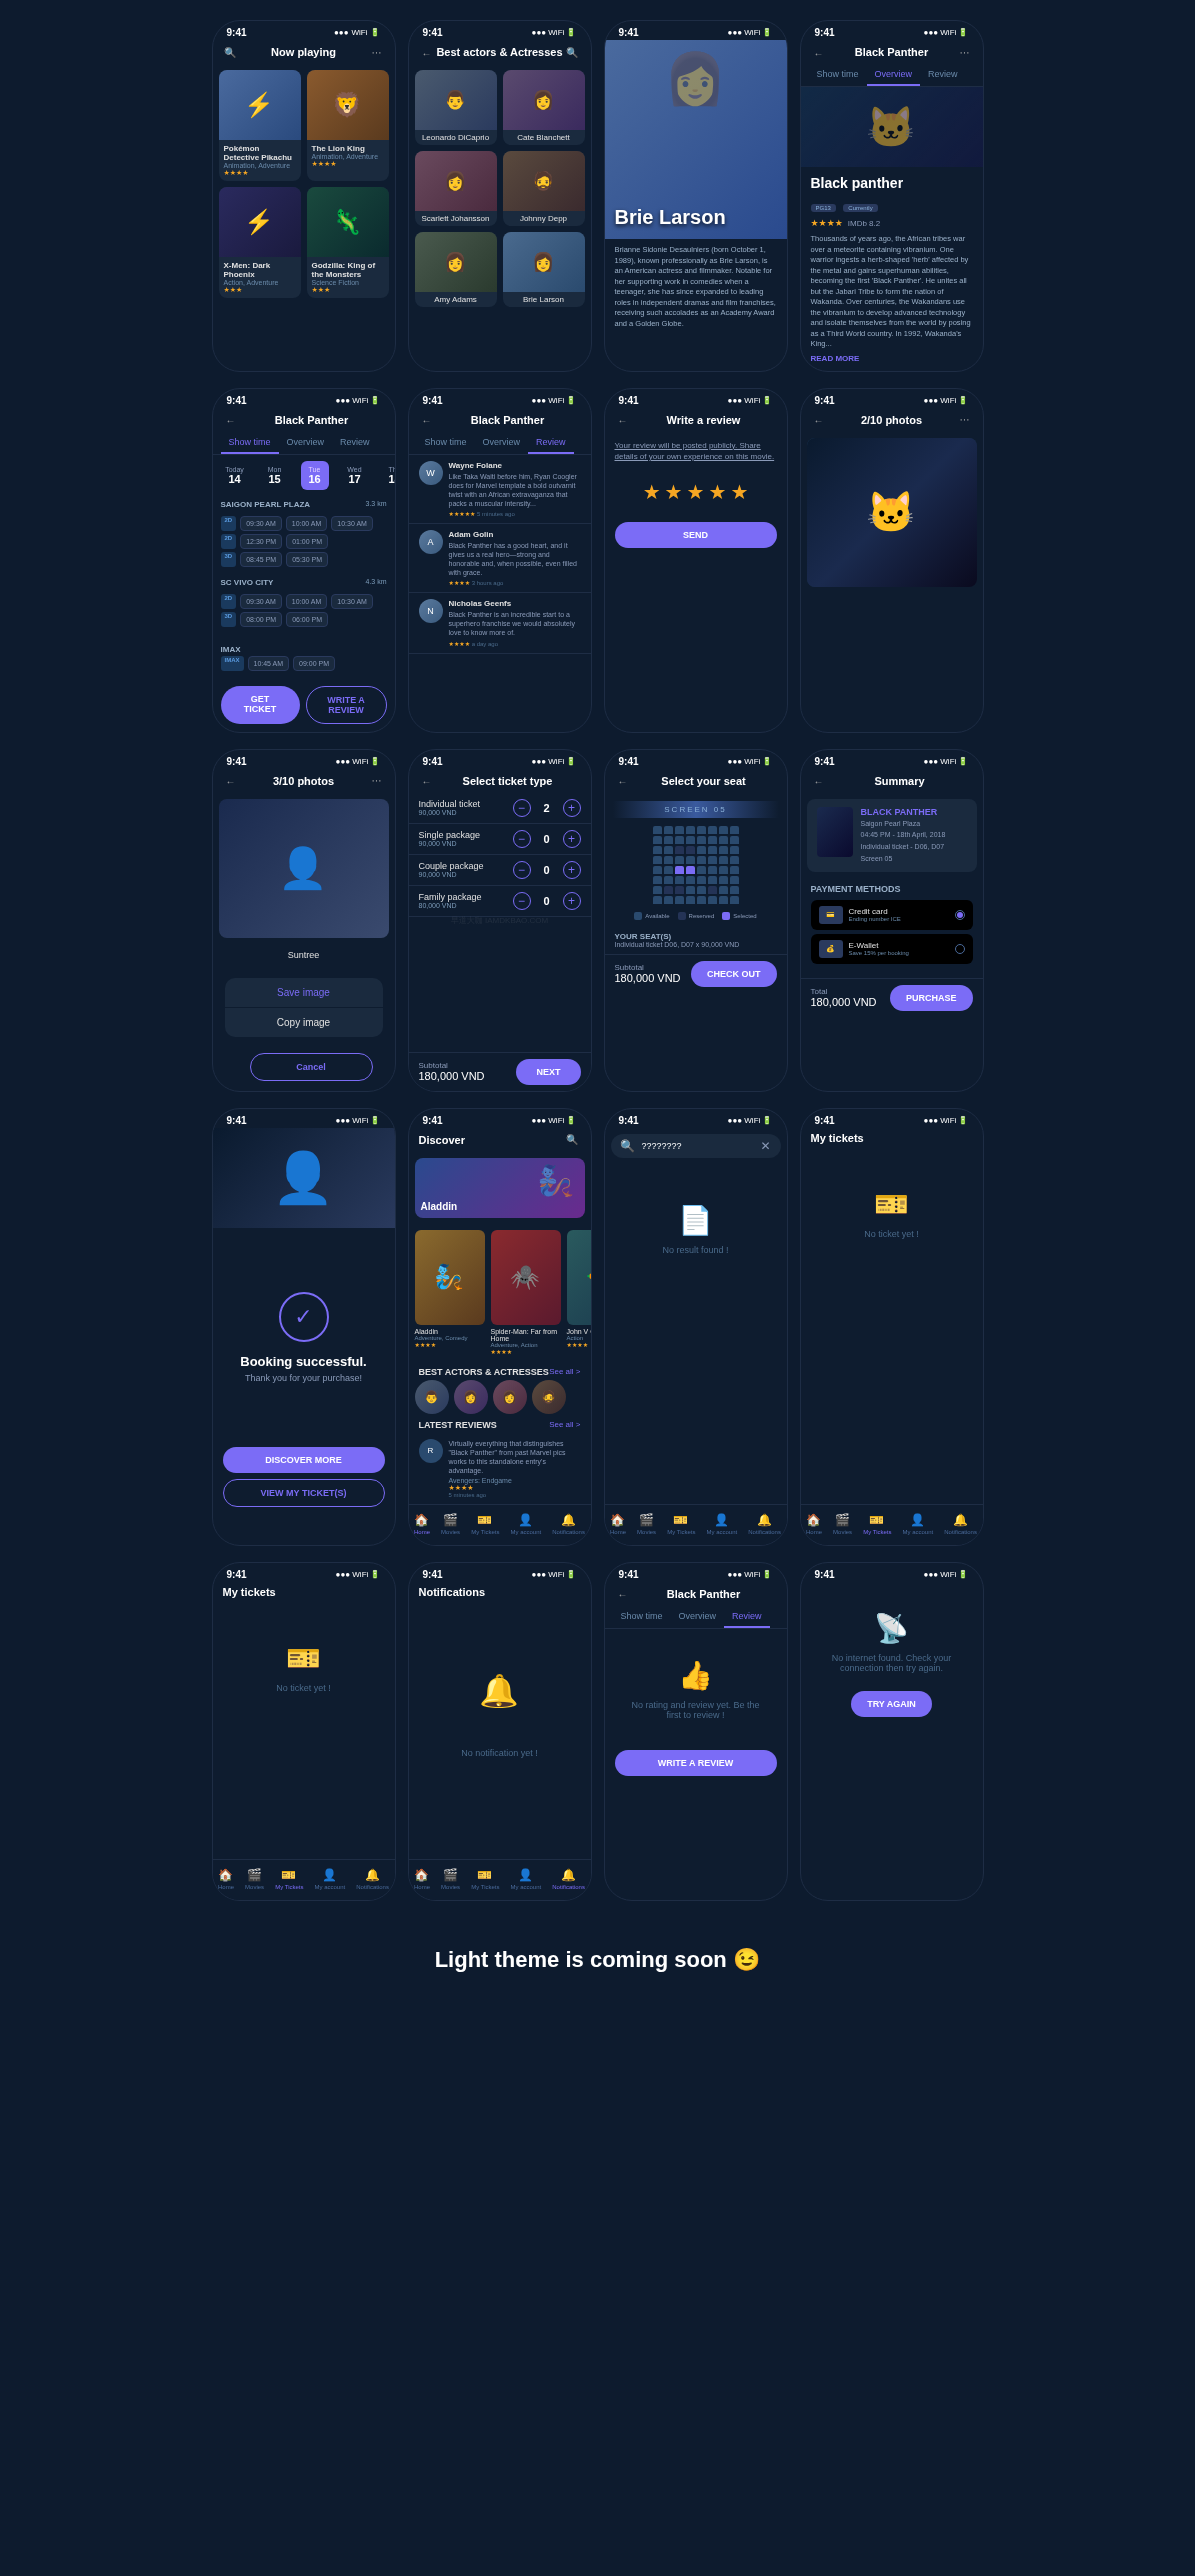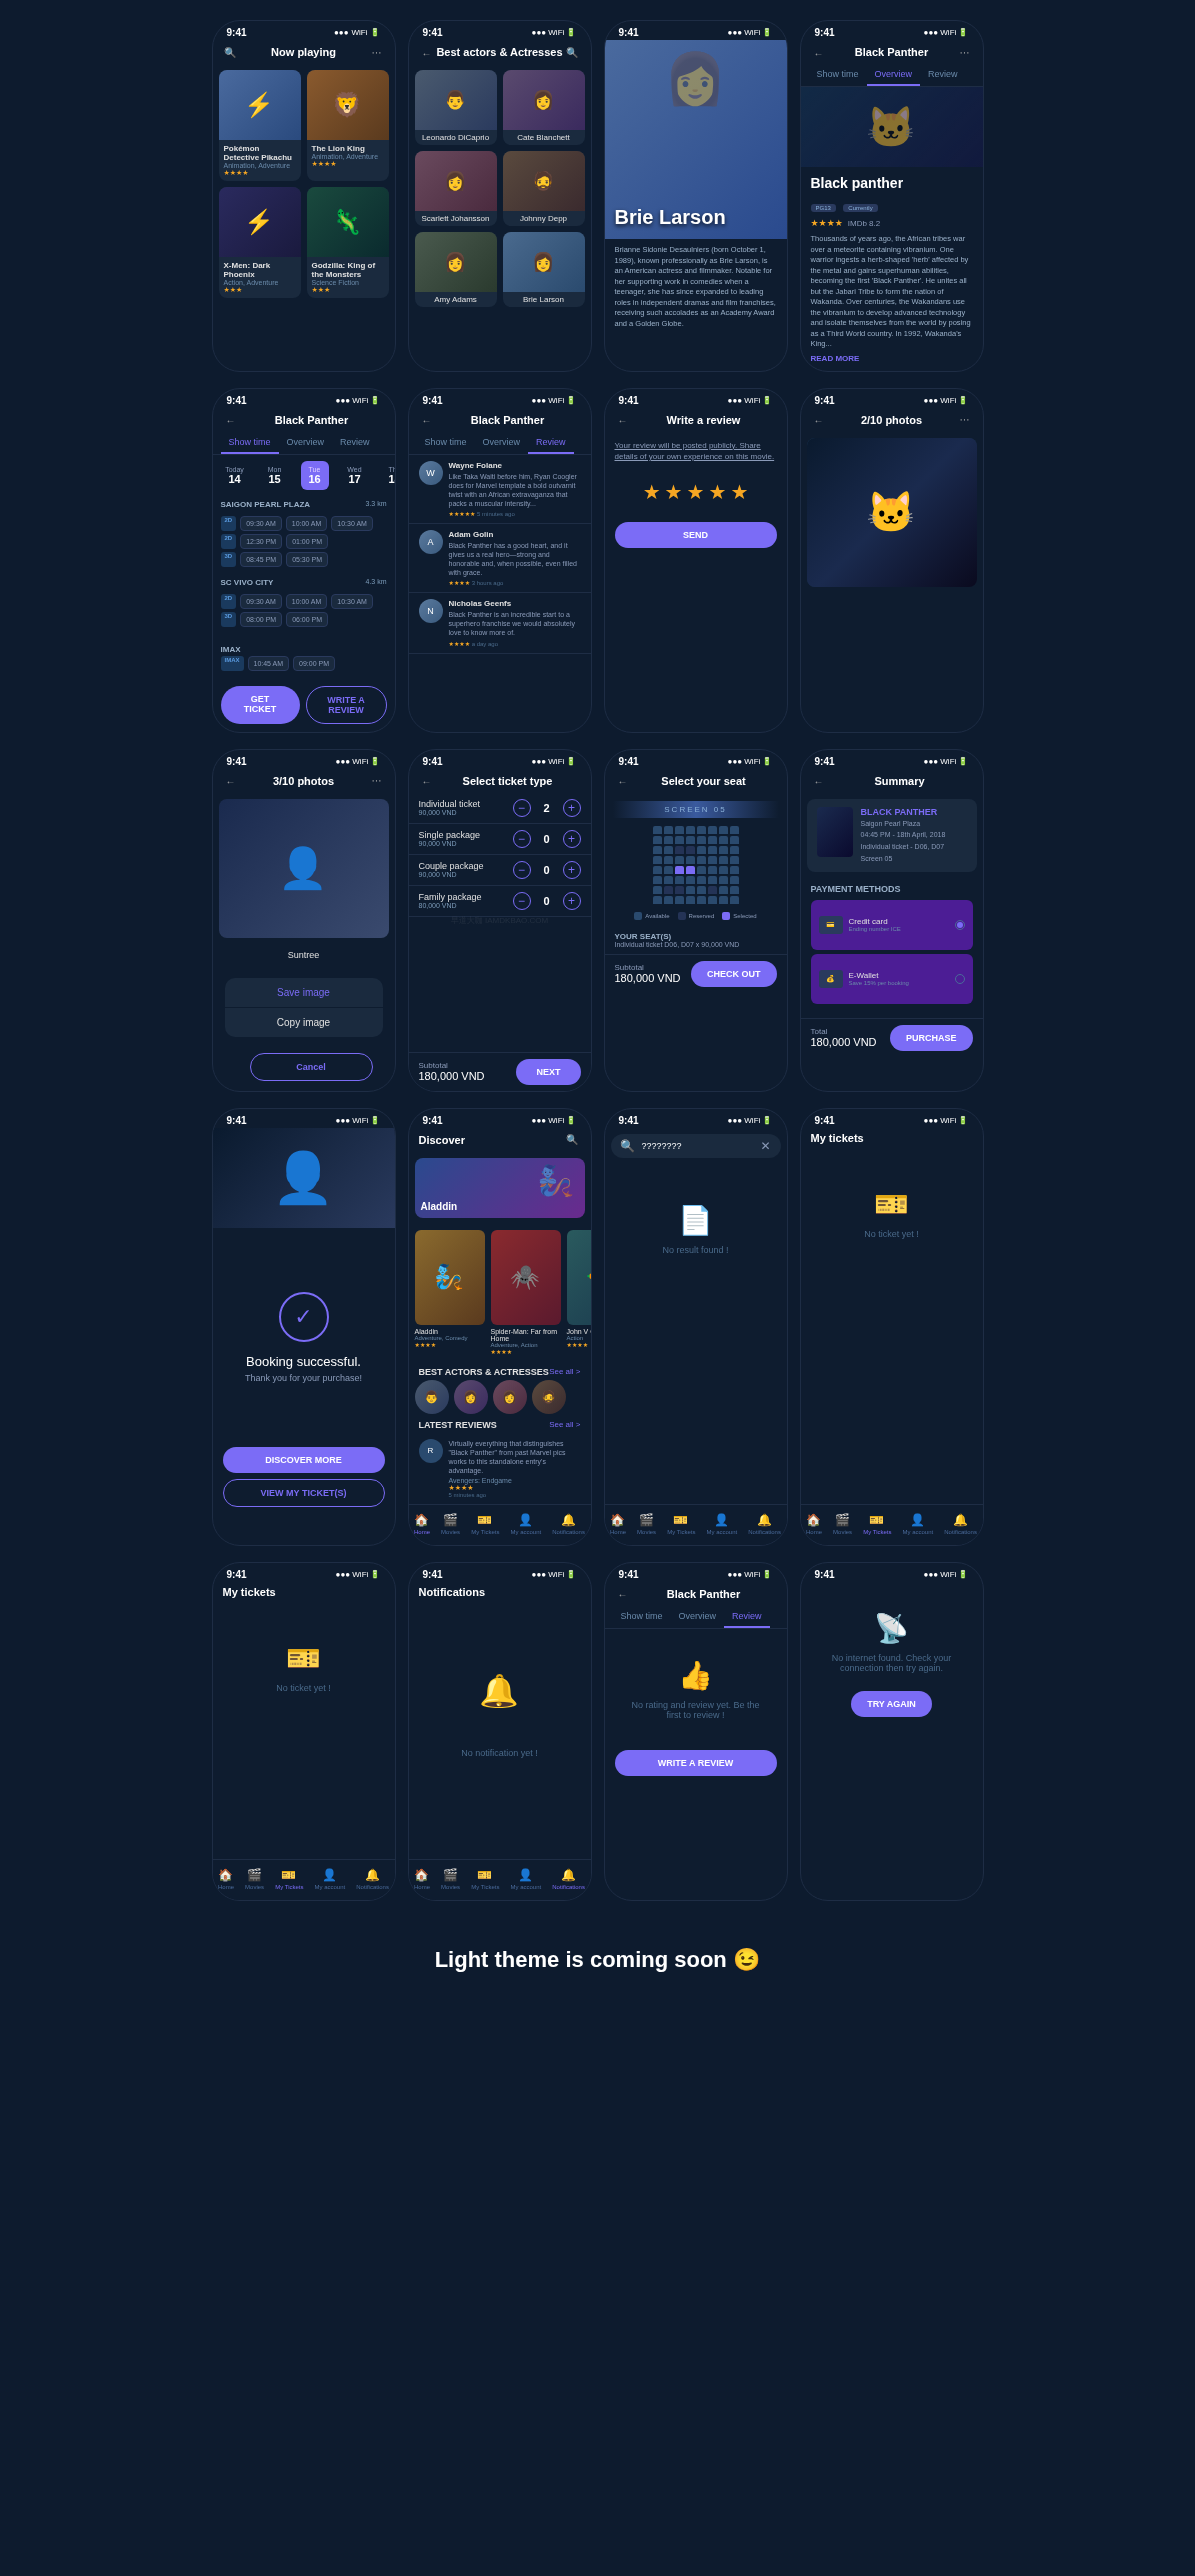--- a/index.html
+++ b/index.html
@@ -393,22 +393,22 @@
     .summary-info { flex: 1; }
     .summary-title { font-size: 9px; font-weight: 700; color: #7b6cf6; }
     .summary-detail { font-size: 7px; color: #8a9ab8; margin-top: 2px; line-height: 1.4; }
 
     .payment-section { padding: 6px 10px; }
     .section-title { font-size: 9px; font-weight: 700; color: #9ab0c8; margin-bottom: 6px; }
 
     .payment-option {
       display: flex;
       align-items: center;
-      padding: 16px 8px;
-      background: #4c1d95;
+      padding: 6px 8px;
+      background: #000000;
       border-radius: 6px;
       margin-bottom: 4px;
       gap: 6px;
     }
 
     .payment-icon {
       width: 24px;
       height: 18px;
       background: #2a3a5e;
       border-radius: 3px;
@@ -469,21 +469,21 @@
       border-radius: 50%;
       border: 2px solid #7b6cf6;
       display: flex;
       align-items: center;
       justify-content: center;
       font-size: 22px;
       color: #7b6cf6;
       margin-bottom: 12px;
     }
 
-    .success-title { font-size: 13px; font-weight: 400; color: #fff; }
+    .success-title { font-size: 13px; font-weight: 700; color: #fff; }
     .success-sub { font-size: 9px; color: #8a9ab8; text-align: center; margin-top: 4px; }
 
     
     .discover-banner {
       height: 60px;
       background: linear-gradient(135deg, #2a4a8e, #6a2a8e);
       margin: 6px;
       border-radius: 8px;
       position: relative;
       overflow: hidden;

